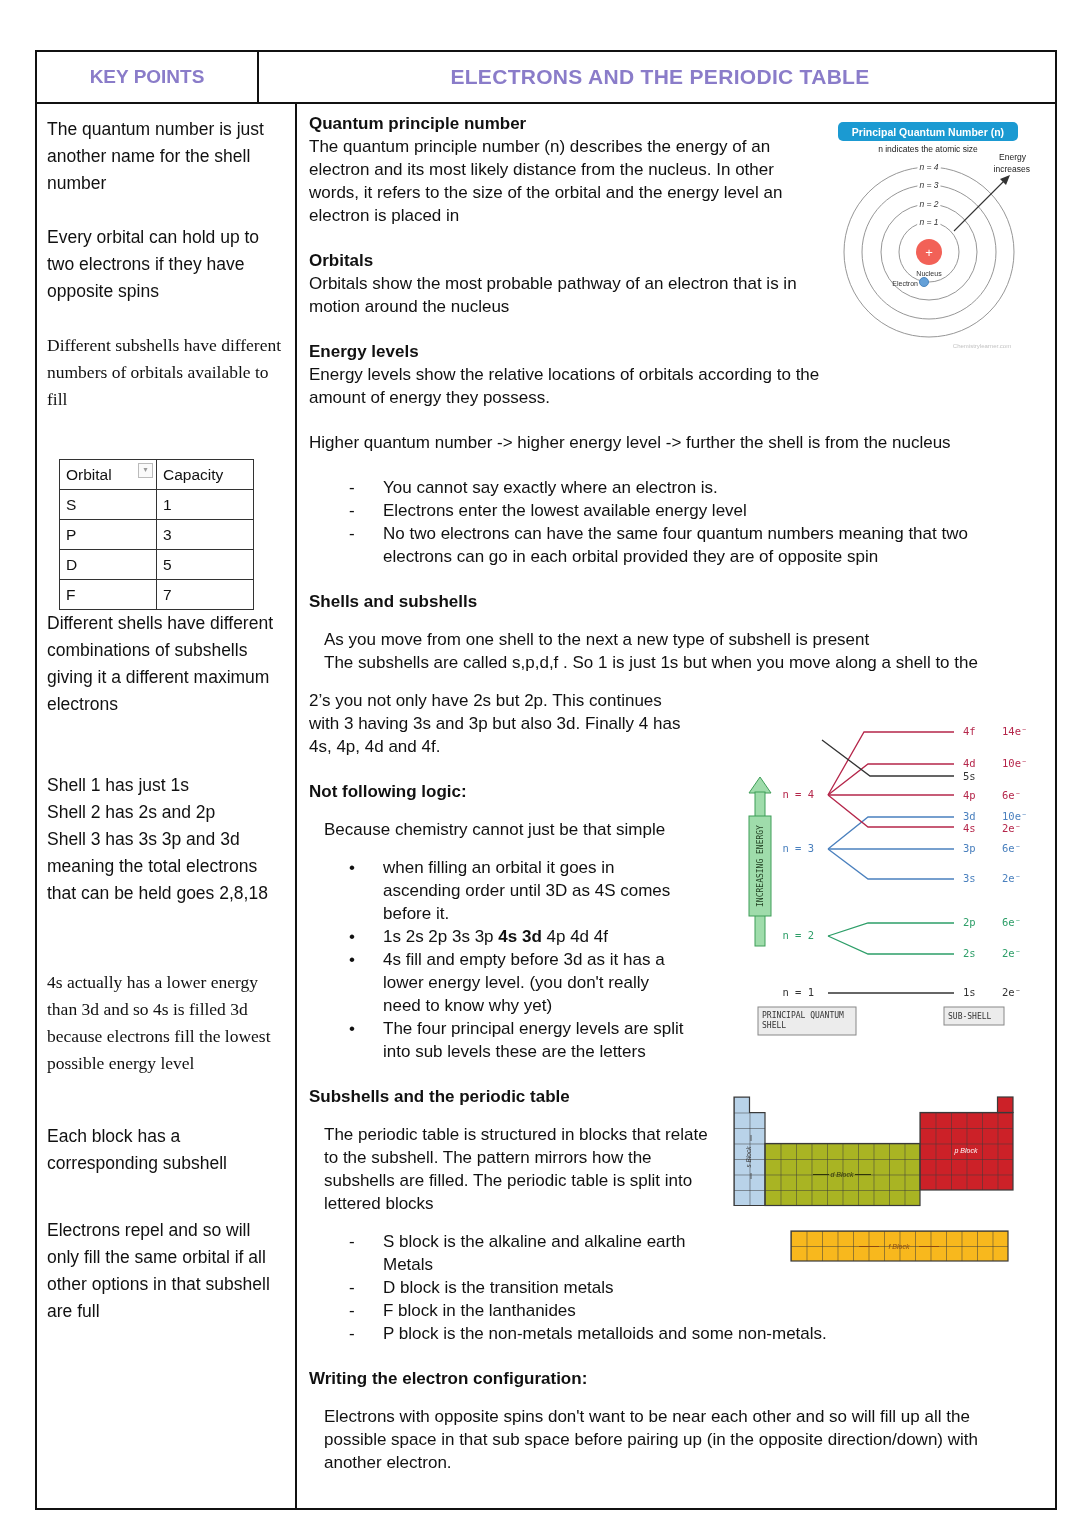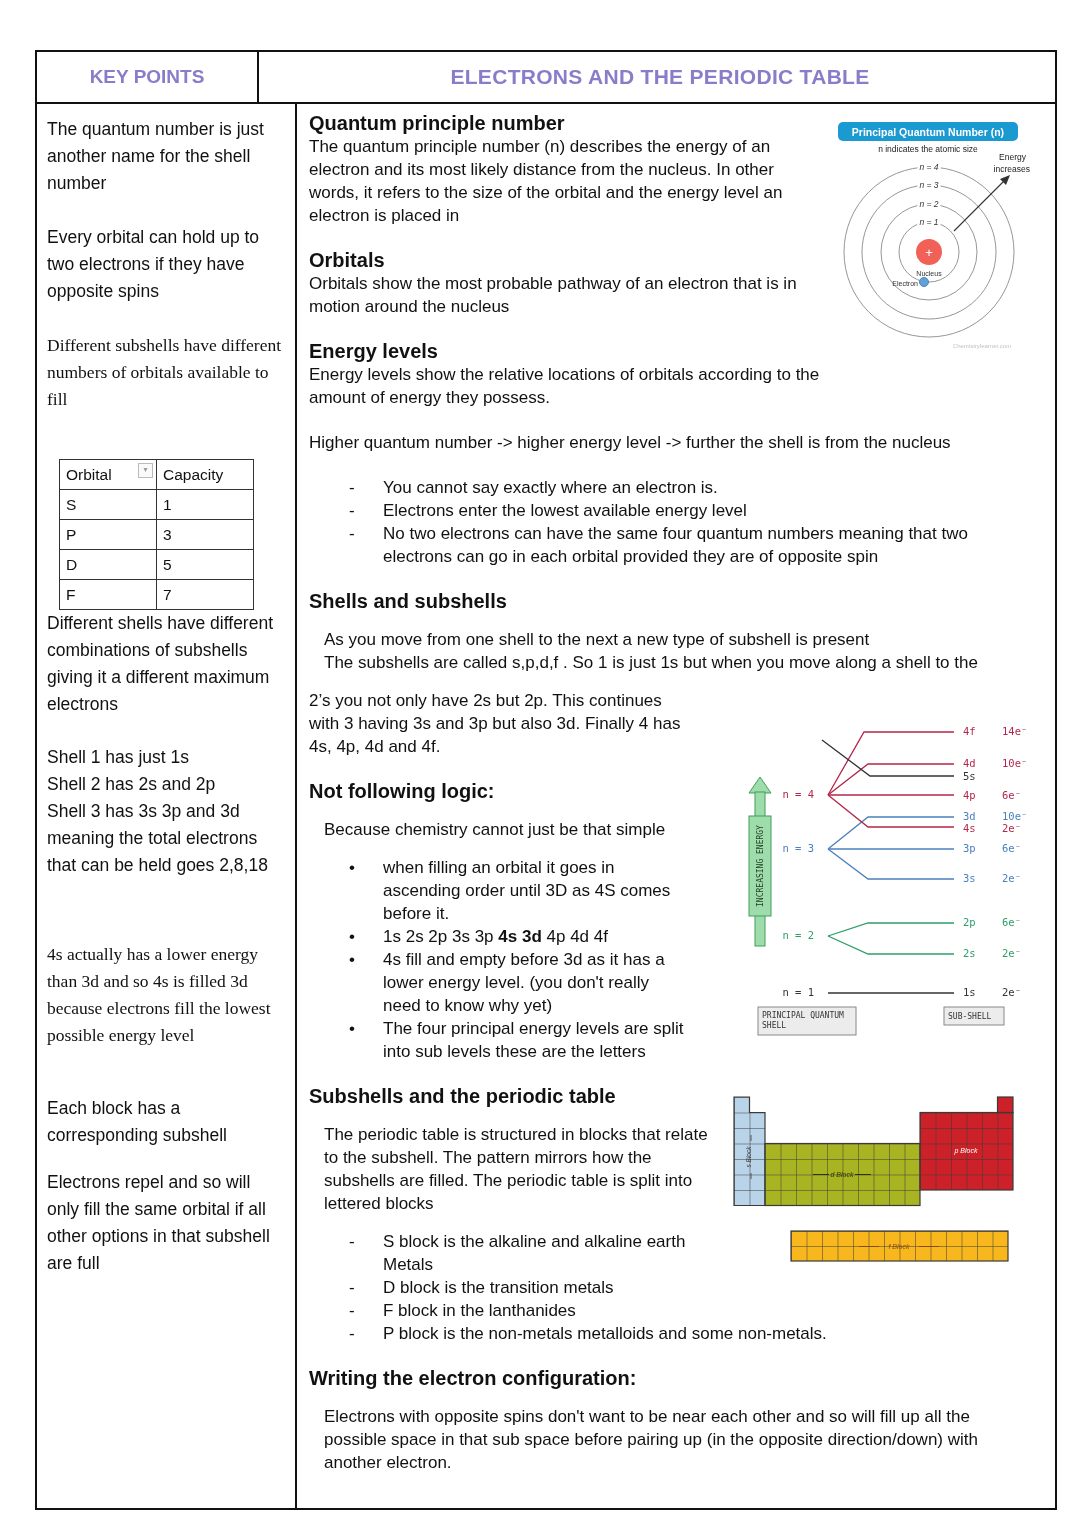--- a/index.html
+++ b/index.html
@@ -7,26 +7,26 @@
   .doc-table{position:absolute;left:35px;top:50px;width:1022px;height:1460px;border:2px solid #111;box-sizing:border-box;display:flex;flex-direction:column;background:#fff;}
   .head-row{display:flex;height:50px;border-bottom:2px solid #111;flex:0 0 auto;gap:6px;}
   .head-left{width:222px;border-right:2px solid #111;box-sizing:border-box;display:flex;align-items:center;justify-content:center;font-weight:bold;font-size:19px;}
   .head-right{flex:1;display:flex;align-items:center;justify-content:center;font-weight:bold;font-size:21px;letter-spacing:.3px;border-radius:13px;}
   .purple{color:#8a7cc9;}
   .body-row{display:flex;flex:1;min-height:0;}
   .col-left{width:260px;border-right:2px solid #111;box-sizing:border-box;padding:12px 10px 10px 10px;font-size:17.5px;line-height:27px;}
   .col-right{flex:1;box-sizing:border-box;padding:8px 14px 10px 12px;font-size:17px;line-height:23px;}
   .kp{margin:0;white-space:pre-line;}
   .mb27{margin-bottom:27px;} .mb46{margin-bottom:46px;font-family:Liberation Serif, serif;} .mb48{margin-bottom:48px;}
-  .mb54{margin-bottom:26px;} .mb62{margin-bottom:62px;} .mb24{margin-bottom:20px;}
+  .mb54{margin-bottom:54px;} .mb62{margin-bottom:62px;} .mb24{margin-bottom:40px;}
   table.orb{border-collapse:collapse;margin:0 0 0 12px;font-size:15.5px;}
   table.orb td{border:1.4px solid #333;width:84px;height:29px;padding:0 6px;vertical-align:middle;}
   .dd-icon{position:absolute;right:3px;top:3px;width:13px;height:13px;border:1px solid #bbb;background:#fafafa;font-size:8px;color:#999;line-height:12px;text-align:center;}
   .hdr-cell{position:relative;}
-  h3.sec{font-size:20px;font-weight:bold;margin:0;line-height:23px;}
+  h3.sec{font-size:17px;font-weight:bold;margin:0;line-height:23px;}
   p.sb{margin:0 0 22px 0;}
   p.sb0{margin:15px;}
   .preline{white-space:pre-line;}
   ul.dash,ul.dot{margin:0 0 22px 0;padding:0;list-style:none;}
   ul.dash li,ul.dot li{position:relative;padding-left:74px;margin:0;}
   ul.dash li::before{content:"-";position:absolute;left:40px;}
   ul.dot li::before{content:"\2022";position:absolute;left:40px;}
   .atom-float{float:right;width:205px;height:248px;margin:4px 2px 6px 10px;}
   .energy-float{float:right;width:345px;height:340px;margin:12px 0 6px 8px;}
   .pt-float{float:right;width:318px;height:182px;margin:10px 2px 6px 10px;}

